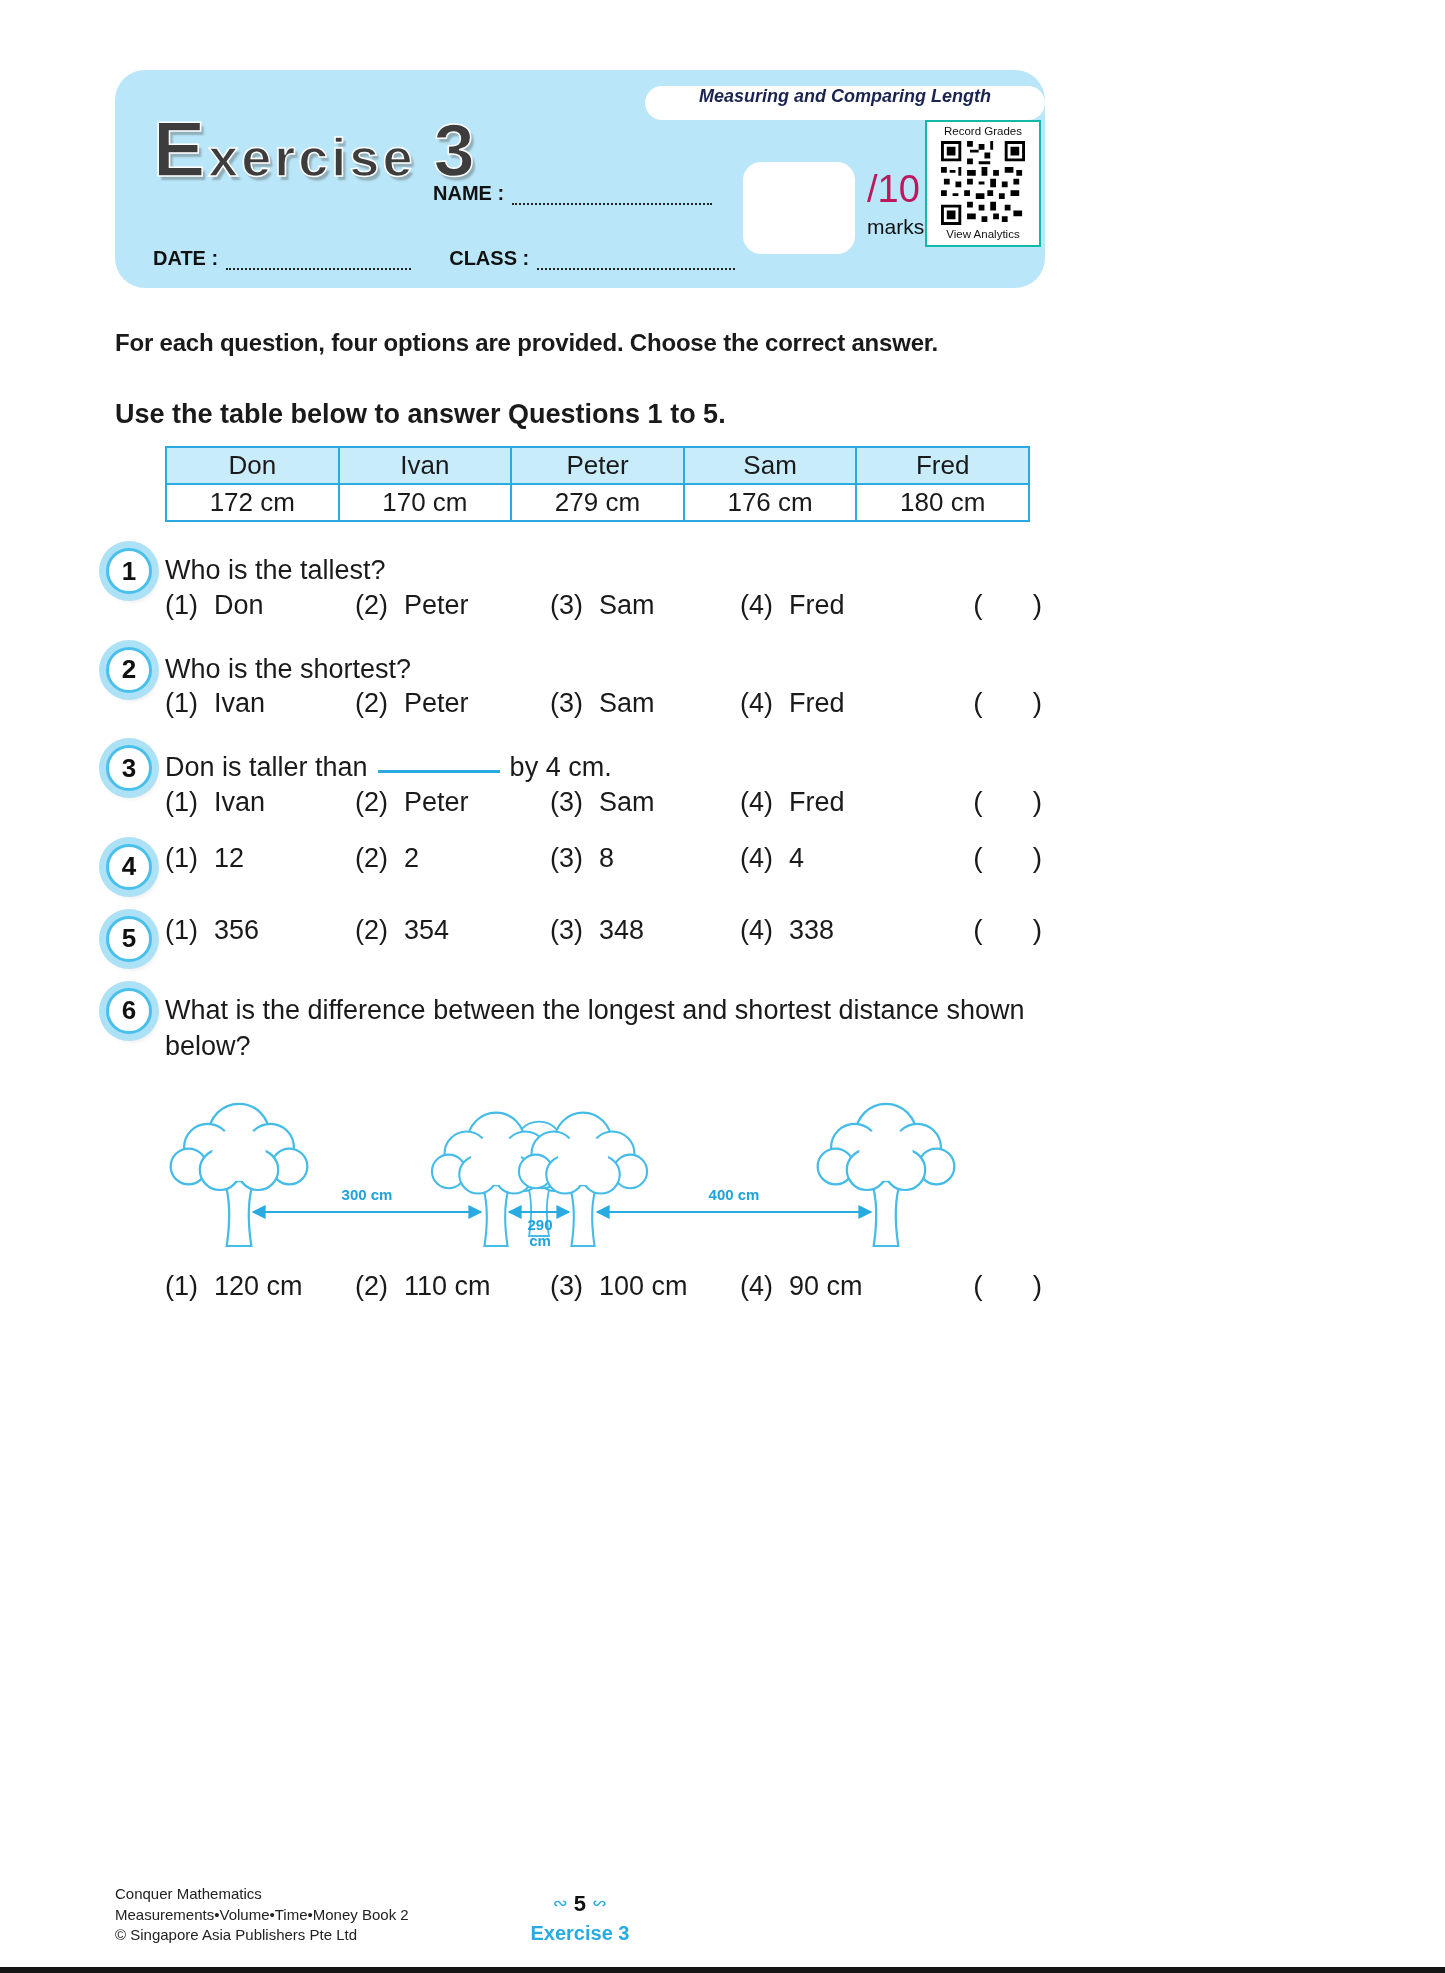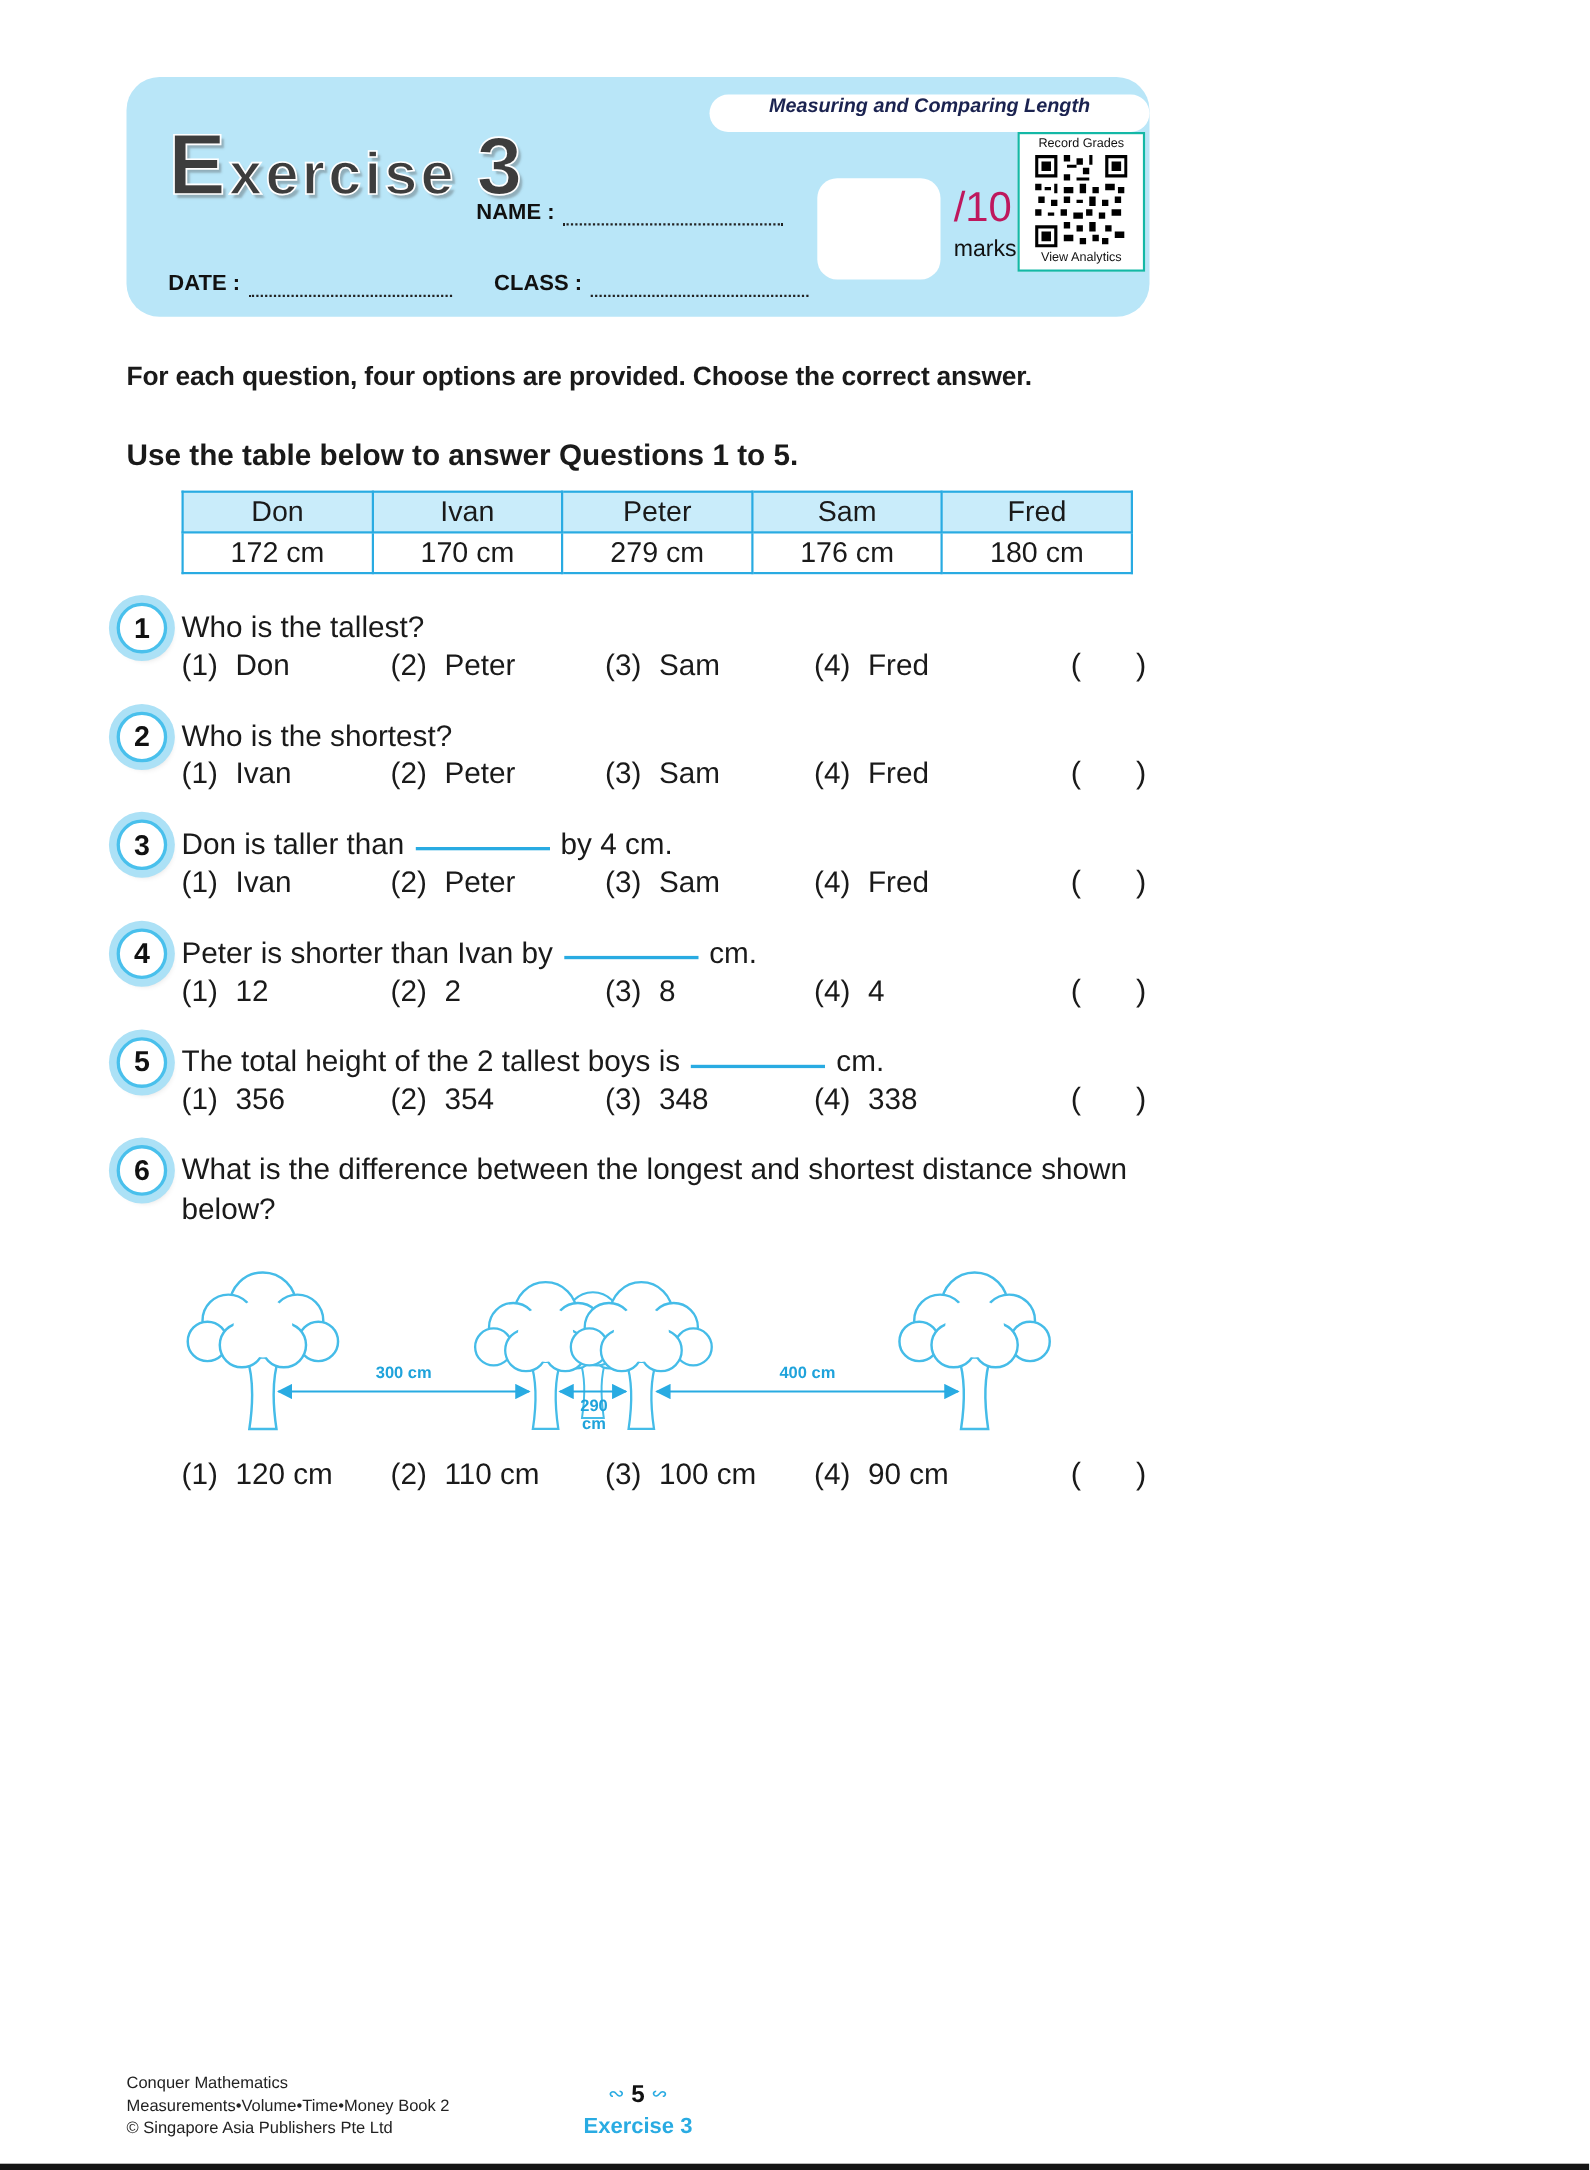--- a/index.html
+++ b/index.html
@@ -184,39 +184,33 @@
           <div class="opt"><span>(3)</span><span class="lbl">Sam</span></div>
           <div class="opt"><span>(4)</span><span class="lbl">Fred</span></div>
           <div class="bracket"><span>(</span><span class="gap"></span><span>)</span></div>
         </div>
       </div>
     </div>
 
     <div class="question">
       <div class="q-badge">4</div>
       <div>
-        <div class="q-text">
-          <span>Peter is shorter than Ivan by</span><span class="blank"></span><span>cm.</span>
-        </div>
         <div class="options">
           <div class="opt"><span>(1)</span><span class="lbl">12</span></div>
           <div class="opt"><span>(2)</span><span class="lbl">2</span></div>
           <div class="opt"><span>(3)</span><span class="lbl">8</span></div>
           <div class="opt"><span>(4)</span><span class="lbl">4</span></div>
           <div class="bracket"><span>(</span><span class="gap"></span><span>)</span></div>
         </div>
       </div>
     </div>
 
     <div class="question">
       <div class="q-badge">5</div>
       <div>
-        <div class="q-text">
-          <span>The total height of the 2 tallest boys is</span><span class="blank"></span><span>cm.</span>
-        </div>
         <div class="options">
           <div class="opt"><span>(1)</span><span class="lbl">356</span></div>
           <div class="opt"><span>(2)</span><span class="lbl">354</span></div>
           <div class="opt"><span>(3)</span><span class="lbl">348</span></div>
           <div class="opt"><span>(4)</span><span class="lbl">338</span></div>
           <div class="bracket"><span>(</span><span class="gap"></span><span>)</span></div>
         </div>
       </div>
     </div>
 

